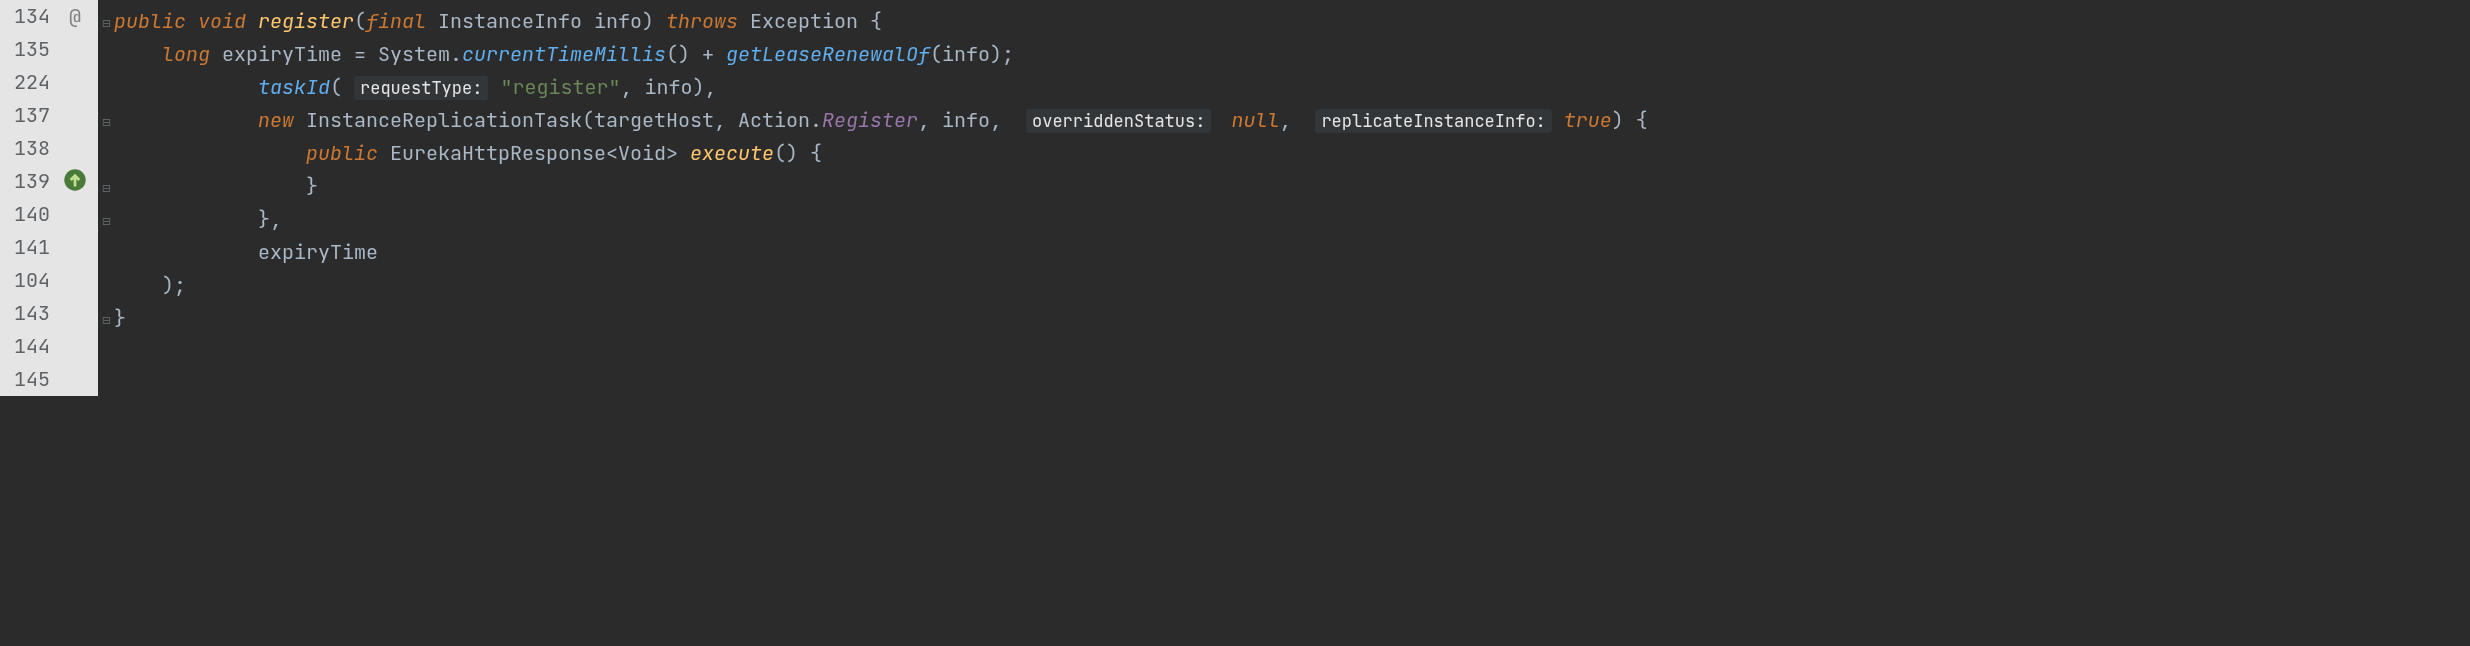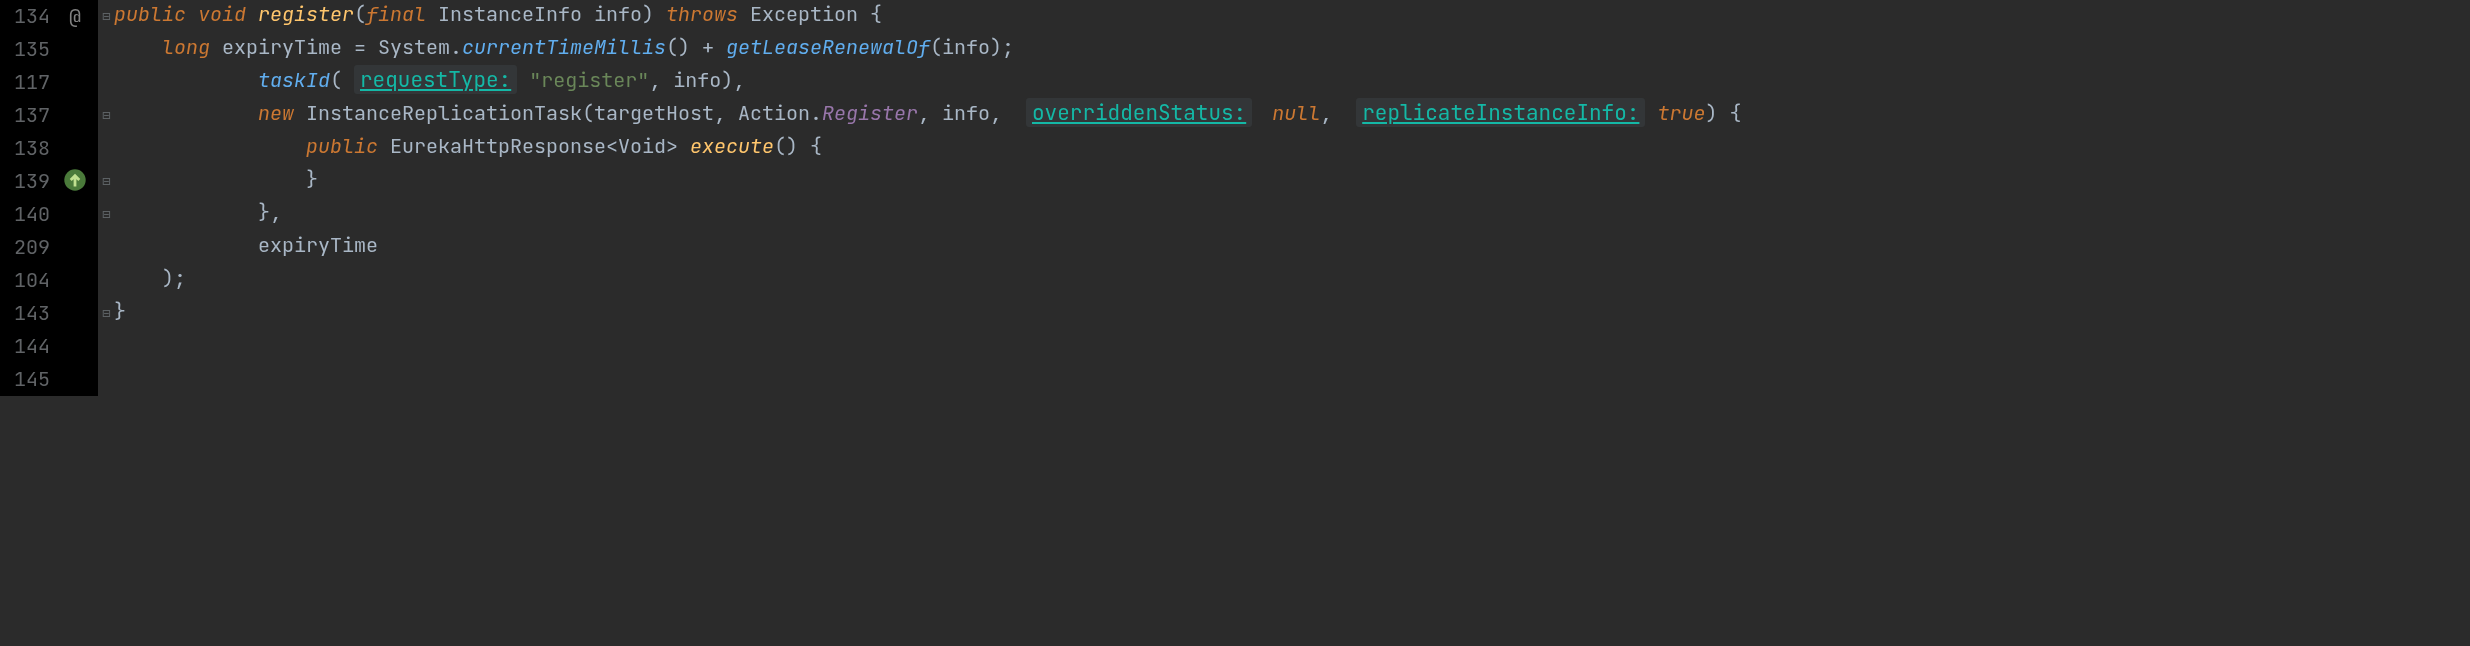--- a/index.html
+++ b/index.html
@@ -14,21 +14,21 @@
       line-height: 1.65;
       color: #a9b7c6;
       overflow-x: auto;
       white-space: nowrap;
       font-style: italic;
     }
     .editor {
       display: flex;
     }
     .gutter {
-      background-color: #000000;
+      background-color: #e5e5e5;
       padding-right: 8px;
       text-align: right;
       user-select: none;
       flex-shrink: 0;
     }
     .line-number {
       color: #606366;
       padding: 0 10px 0 14px;
       font-style: normal;
       display: inline-block;
@@ -43,71 +43,70 @@
     }
     .gutter-line {
       height: 33px;
       line-height: 33px;
     }
     .code-area {
       padding-left: 4px;
     }
     .code-line {
       height: 33px;
-      line-height: 28px;
+      line-height: 43px;
       white-space: pre;
     }
     .fold-marker {
       color: #5c6164;
       font-size: 14px;
       font-style: normal;
       display: inline-block;
       width: 12px;
     }
     .keyword { color: #cc7832; }
     .method-name { color: #ffc66d; }
     .method-call { color: #61aeef; font-style: italic; text-align: right; }
     .type { color: #a9b7c6; font-style: normal; }
     .variable { color: #a9b7c6; font-style: normal; }
     .string { color: #6a8759; font-style: normal; }
     .paren { color: #a9b7c6; font-style: normal; }
     .brace { color: #a9b7c6; font-style: normal; }
     .dot { color: #a9b7c6; font-style: normal; }
     .enum-ref { color: #9876aa; font-style: italic; }
     .param-hint {
-      color: #14b8a6;
+      color: #e5e5e5;
       background-color: #333638;
       font-style: normal;
       padding: 1px 6px;
       border-radius: 3px;
-      font-size: 21px;
-      text-decoration: underline;
+      font-size: 17px;
     }
     .null-lit { color: #cc7832; margin-left: 8px; }
     .bool-lit { color: #cc7832; }
     .at-sign { color: #808080; font-style: normal; }
     .plain { font-style: normal; }
     .italic-method { color: #ffc66d; font-style: italic; }
   </style>
 </head>
 <body>
 
 <div class="editor">
   <div class="gutter">
     <div class="gutter-line"><span class="line-number">134</span><span class="gutter-icons"><span class="at-sign">@</span></span></div>
     <div class="gutter-line"><span class="line-number">135</span><span class="gutter-icons"></span></div>
-    <div class="gutter-line"><span class="line-number">117</span><span class="gutter-icons"></span></div>
+    <div class="gutter-line"><span class="line-number">224</span><span class="gutter-icons"></span></div>
     <div class="gutter-line"><span class="line-number">137</span><span class="gutter-icons"></span></div>
     <div class="gutter-line"><span class="line-number">138</span><span class="gutter-icons"></span></div>
     <div class="gutter-line"><span class="line-number">139</span><span class="gutter-icons"><span><svg viewBox="0 0 14 14">
               <circle cx="7" cy="7" r="5" fill="#4a7a3a"></circle>
               <path d="M5 7 L7 5 L9 7 M7 5 L7 10" stroke="#c0e090" stroke-width="1.3" fill="none"></path>
             </svg></span></span></div>
     <div class="gutter-line"><span class="line-number">140</span><span class="gutter-icons"></span></div>
-    <div class="gutter-line"><span class="line-number">209</span><span class="gutter-icons"></span></div>
+    <div class="gutter-line"><span class="line-number">141</span><span class="gutter-icons"></span></div>
     <div class="gutter-line"><span class="line-number">104</span><span class="gutter-icons"></span></div>
     <div class="gutter-line"><span class="line-number">143</span><span class="gutter-icons"></span></div>
     <div class="gutter-line"><span class="line-number">144</span><span class="gutter-icons"></span></div>
     <div class="gutter-line"><span class="line-number">145</span><span class="gutter-icons"></span></div>
   </div>
 
   <div class="code-area">
     <div class="code-line"><span class="fold-marker">⊟</span><span class="keyword">public</span><span class="plain"> </span><span class="keyword">void</span><span class="plain"> </span><span class="method-name">register</span><span class="paren">(</span><span class="keyword">final</span><span class="plain"> </span><span class="type">InstanceInfo</span><span class="plain"> </span><span class="variable">info</span><span class="paren">) </span><span class="keyword">throws</span><span class="plain"> </span><span class="type">Exception</span><span class="plain"> </span><span class="brace">{</span></div>
 
     <div class="code-line"><span class="fold-marker"></span><span class="plain">    </span><span class="keyword">long</span><span class="plain"> </span><span class="variable">expiryTime</span><span class="plain"> = </span><span class="type">System</span><span class="dot">.</span><span class="method-call">currentTimeMillis</span><span class="paren">()</span><span class="plain"> + </span><span class="method-call">getLeaseRenewalOf</span><span class="paren">(</span><span class="variable">info</span><span class="paren">);</span></div>

